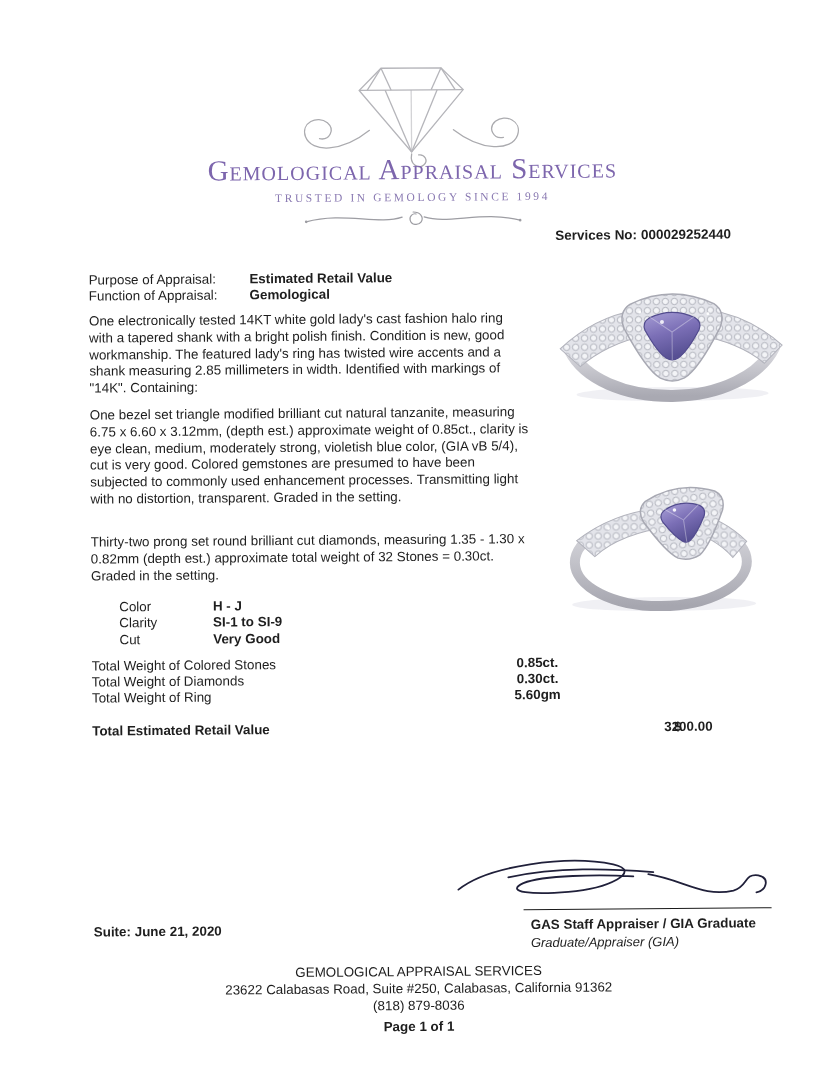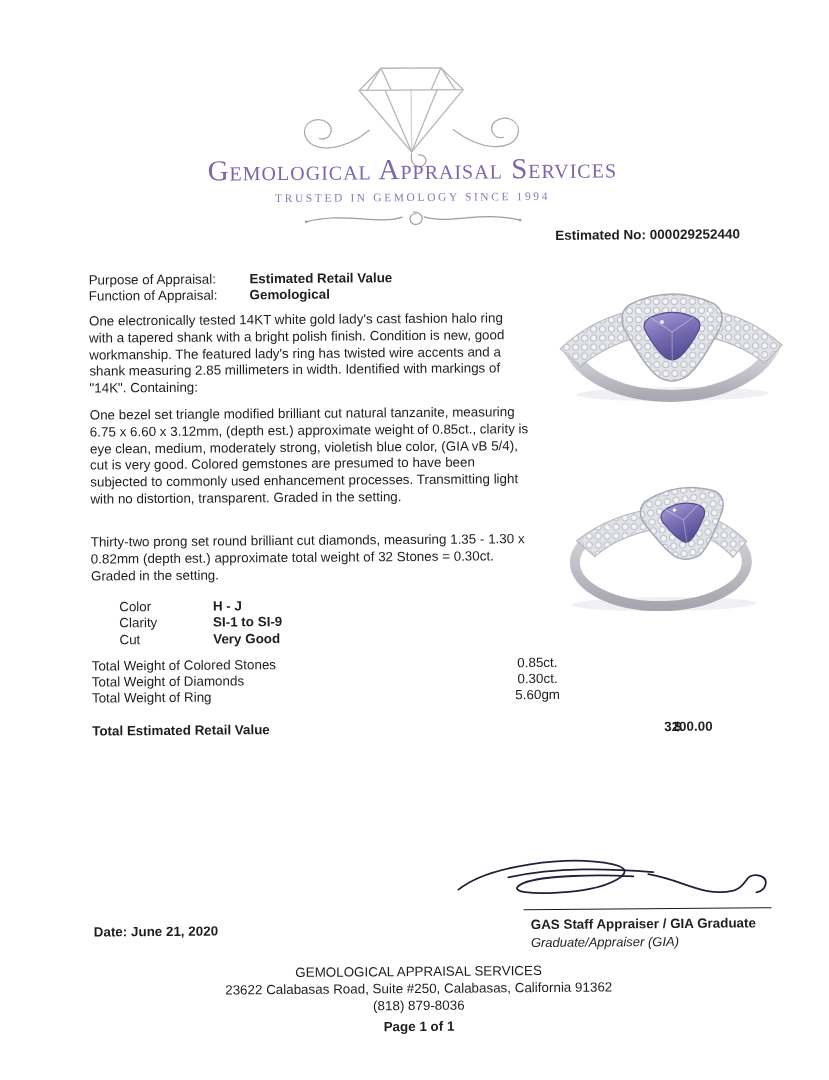--- a/index.html
+++ b/index.html
@@ -32,21 +32,21 @@
     color:#8a7ab2;
   }
   .appr-no { font-size:13.5px; font-weight:bold; }
 
   .lbl { display:inline-block; width:157px; }
   .para { width:442px; line-height:16.8px; }
   .grow { line-height:16.4px; }
   .glbl { display:inline-block; width:90px; }
   .wrow { line-height:16.2px; }
   .wlbl { display:inline-block; width:400px; }
-  .wval { display:inline-block; width:84px; text-align:center; font-weight:normal; }
+  .wval { display:inline-block; width:84px; text-align:center; font-weight:bold; }
 
   .sig-line { border-top:1.5px solid #1a1a1a; height:0; }
   .appraiser-title { font-size:13.4px; font-weight:bold; }
   .appraiser-sub { font-size:13px; font-style:italic; }
 
   .footer div { line-height:17px; }
   .footer .pg { margin-top:4px; font-weight:bold; }
 </style>
 </head>
 <body>
@@ -84,21 +84,21 @@
       <g fill="none" stroke="#9d9da3" stroke-width="1.2" stroke-linecap="round">
         <path d="M8,14 C45,4 80,18 104,10"></path>
         <path d="M222,14 C185,4 150,18 126,10"></path>
         <path d="M115,5 C122,5 126,10 123,15 C120,19 113,18 112,13 C111,9 115,6 118,7"></path>
       </g>
       <circle cx="8" cy="14" r="1.3" fill="#9d9da3"></circle>
       <circle cx="222" cy="14" r="1.3" fill="#9d9da3"></circle>
     </svg>
 
     <div class="abs appr-no" style="top:229px;left:557px;">
-      <span>Estimated No:</span>
+      <span>Services No:</span>
       <span>000029252440</span>
     </div>
 
     <div class="abs" style="top:270px;left:90px;">
       <span class="lbl">Purpose of Appraisal:</span>
       <span class="b">Estimated Retail Value</span>
     </div>
     <div class="abs" style="top:286px;left:90px;">
       <span class="lbl">Function of Appraisal:</span>
       <span class="b">Gemological</span>
@@ -215,21 +215,21 @@
         <path d="M60,30 C110,20 160,22 205,26"></path>
         <path d="M200,28 C235,34 255,52 285,45 C300,41 295,28 310,30 C322,33 318,45 308,47"></path>
       </g>
     </svg>
     <div class="abs sig-line" style="top:910px;left:520px;width:248px;"></div>
 
     <div class="abs appraiser-title" style="top:918px;left:527px;">GAS Staff Appraiser / GIA Graduate</div>
     <div class="abs appraiser-sub" style="top:936px;left:527px;">Graduate/Appraiser (GIA)</div>
 
     <div class="abs b" style="top:922px;left:90px;">
-      <span>Date:</span>
+      <span>Suite:</span>
       <span>June 21, 2020</span>
     </div>
 
     <div class="abs footer center" style="top:963px;">
       <div>GEMOLOGICAL APPRAISAL SERVICES</div>
       <div>23622 Calabasas Road, Suite #250, Calabasas, California 91362</div>
       <div>(818) 879-8036</div>
       <div class="pg">Page 1 of 1</div>
     </div>
 

